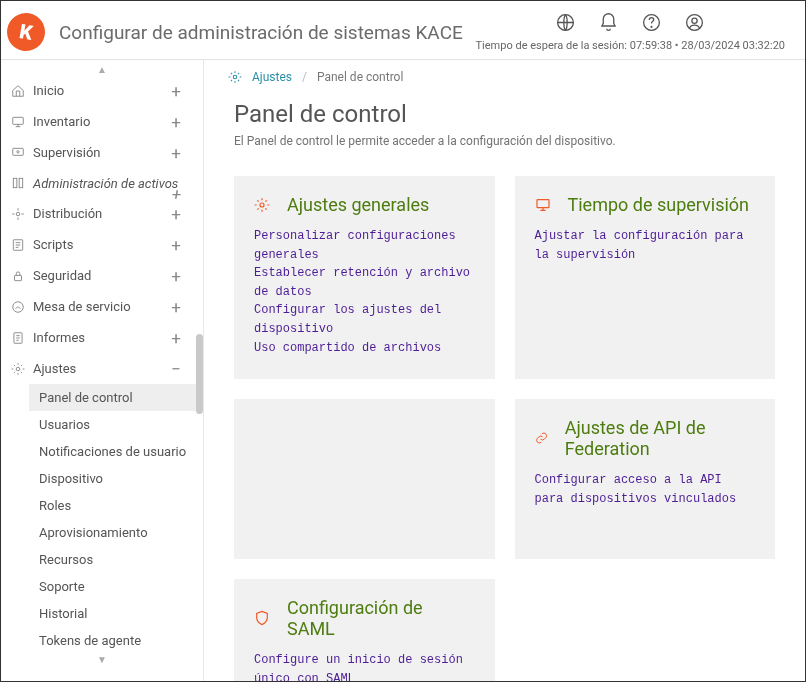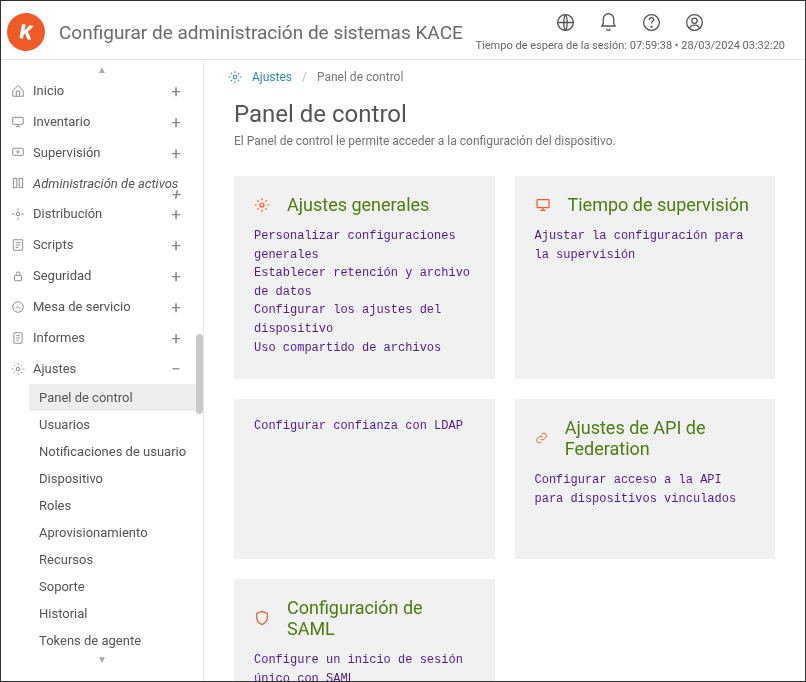--- a/index.html
+++ b/index.html
@@ -215,23 +215,20 @@
                 <rect x="3" y="4" width="18" height="12" rx="1"></rect>
                 <path d="M8 20h8M12 16v4"></path>
               </svg>
             <span>Tiempo de supervisión</span>
           </div>
           <div class="card-links">
             <a href="#">Ajustar la configuración para la supervisión</a>
           </div>
         </div>
         <div class="card">
-          <div class="card-links">
-            <a href="#">Configurar confianza con LDAP</a>
-          </div>
         </div>
         <div class="card">
           <div class="card-title">
             <svg viewBox="0 0 24 24">
                 <path d="M10 14a5 5 0 007 0l3-3a5 5 0 00-7-7l-1 1"></path>
                 <path d="M14 10a5 5 0 00-7 0l-3 3a5 5 0 007 7l1-1"></path>
               </svg>
             <span>Ajustes de API de Federation</span>
           </div>
           <div class="card-links">

